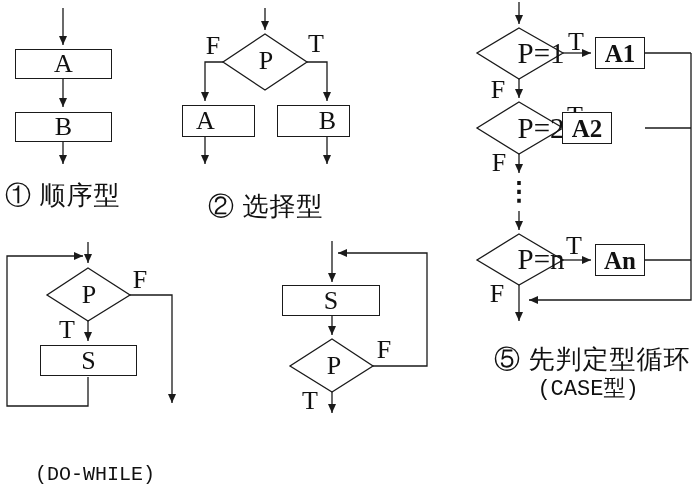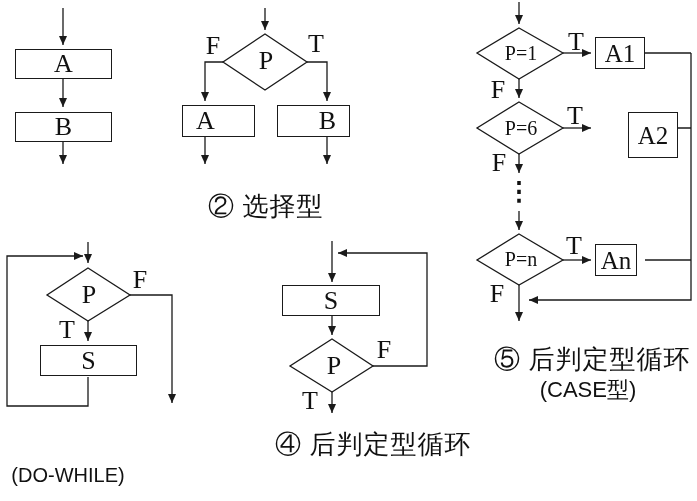--- a/index.html
+++ b/index.html
@@ -4,26 +4,26 @@
 <style>
   html,body{margin:0;padding:0;background:#fff;}
   .figure{position:relative;width:697px;height:501px;background:#fff;overflow:hidden;
           font-family:"Liberation Serif","DejaVu Serif",serif;color:#111;}
   .figure svg{position:absolute;left:0;top:0;}
   .ln{stroke:#1a1a1a;stroke-width:1.3;fill:none;}
   .dm{stroke:#1a1a1a;stroke-width:1.3;fill:#ffffff;}
   .pbox{position:absolute;border:1.5px solid #1a1a1a;background:#fff;box-sizing:border-box;
         display:flex;align-items:center;justify-content:center;
         font-size:26px;line-height:1;}
-  .pbox.small{font-size:25px;}
+  .pbox.small{font-size:25px;font-weight:bold;}
   .lbl{position:absolute;transform:translate(-50%,-50%);font-size:26px;line-height:1;white-space:nowrap;}
-  .lbl.cond{font-size:20px;}
+  .lbl.cond{font-size:29px;margin-left:20px;}
   .cap{position:absolute;font-size:26px;line-height:1;white-space:nowrap;letter-spacing:1px;}
   .subcap{position:absolute;transform:translateX(-50%);font-size:20px;line-height:1;white-space:nowrap;
-          font-family:Liberation Sans, sans-serif;}
+          font-family:Liberation Mono, monospace;}
   .ellipsis{position:absolute;transform:translate(-50%,-50%);font-size:26px;font-weight:bold;line-height:0.85;}
 </style>
 </head>
 <body>
 
 <div class="figure">
 
   <svg width="697" height="501" viewBox="0 0 697 501">
     <defs>
       <marker id="ah" markerUnits="userSpaceOnUse" markerWidth="10" markerHeight="9" refX="9" refY="4" orient="auto">
@@ -76,53 +76,53 @@
       <line class="ln" x1="332" y1="241" x2="332" y2="282" marker-end="url(#ah)"></line>
       <polyline class="ln" points="373,366 427,366 427,253 338,253" marker-end="url(#ah)"></polyline>
       <line class="ln" x1="332" y1="316" x2="332" y2="335" marker-end="url(#ah)"></line>
       <line class="ln" x1="332" y1="392" x2="332" y2="413" marker-end="url(#ah)"></line>
       <polygon class="dm" points="332,339 373,366 332,392 290,366"></polygon>
     </g>
   </svg>
 
   <div class="pbox" style="left:15px;top:49px;width:97px;height:30px">A</div>
   <div class="pbox" style="left:15px;top:112px;width:97px;height:30px">B</div>
+  <div class="cap" style="left:5px;top:183px">① 顺序型</div>
 
   <div class="lbl" style="left:266px;top:61px">P</div>
   <div class="lbl" style="left:213px;top:46px">F</div>
   <div class="lbl" style="left:316px;top:44px">T</div>
   <div class="pbox" style="left:182px;top:105px;width:73px;height:32px;padding-right:26px">A</div>
   <div class="pbox" style="left:277px;top:105px;width:73px;height:32px;padding-left:28px">B</div>
   <div class="cap" style="left:208px;top:194px">② 选择型</div>
 
   <div class="lbl cond" style="left:521px;top:53px">P=1</div>
   <div class="lbl" style="left:576px;top:42px">T</div>
   <div class="lbl" style="left:498px;top:90px">F</div>
   <div class="pbox small" style="left:595px;top:37px;width:50px;height:32px">A1</div>
 
-  <div class="lbl cond" style="left:521px;top:128px">P=6</div>
+  <div class="lbl cond" style="left:521px;top:128px">P=2</div>
   <div class="lbl" style="left:575px;top:116px">T</div>
   <div class="lbl" style="left:499px;top:163px">F</div>
-  <div class="pbox small" style="left:628px;top:112px;width:50px;height:46px">A2</div>
+  <div class="pbox small" style="left:562px;top:112px;width:50px;height:32px">A2</div>
 
   <div class="ellipsis" style="left:519px;top:192px">⋮</div>
 
   <div class="lbl cond" style="left:521px;top:259px">P=n</div>
   <div class="lbl" style="left:574px;top:246px">T</div>
   <div class="lbl" style="left:497px;top:294px">F</div>
-  <div class="pbox small" style="left:595px;top:244px;width:42px;height:32px">An</div>
+  <div class="pbox small" style="left:595px;top:244px;width:50px;height:32px">An</div>
 
-  <div class="cap" style="left:494px;top:347px">⑤ 后判定型循环</div>
+  <div class="cap" style="left:494px;top:347px">⑤ 先判定型循环</div>
   <div class="subcap" style="left:588px;top:379px;font-size:22px">(CASE型)</div>
 
   <div class="lbl" style="left:89px;top:295px">P</div>
   <div class="lbl" style="left:140px;top:280px">F</div>
   <div class="lbl" style="left:67px;top:330px">T</div>
   <div class="pbox" style="left:40px;top:345px;width:97px;height:31px">S</div>
-  <div class="subcap" style="left:68px;top:465px">(DO-WHILE)</div>
+  <div class="subcap" style="left:95px;top:465px">(DO-WHILE)</div>
 
   <div class="pbox" style="left:282px;top:285px;width:98px;height:31px">S</div>
   <div class="lbl" style="left:334px;top:366px">P</div>
   <div class="lbl" style="left:384px;top:350px">F</div>
   <div class="lbl" style="left:310px;top:401px">T</div>
-  <div class="cap" style="left:275px;top:432px">④ 后判定型循环</div>
 
 </div>
 
 </body></html>

